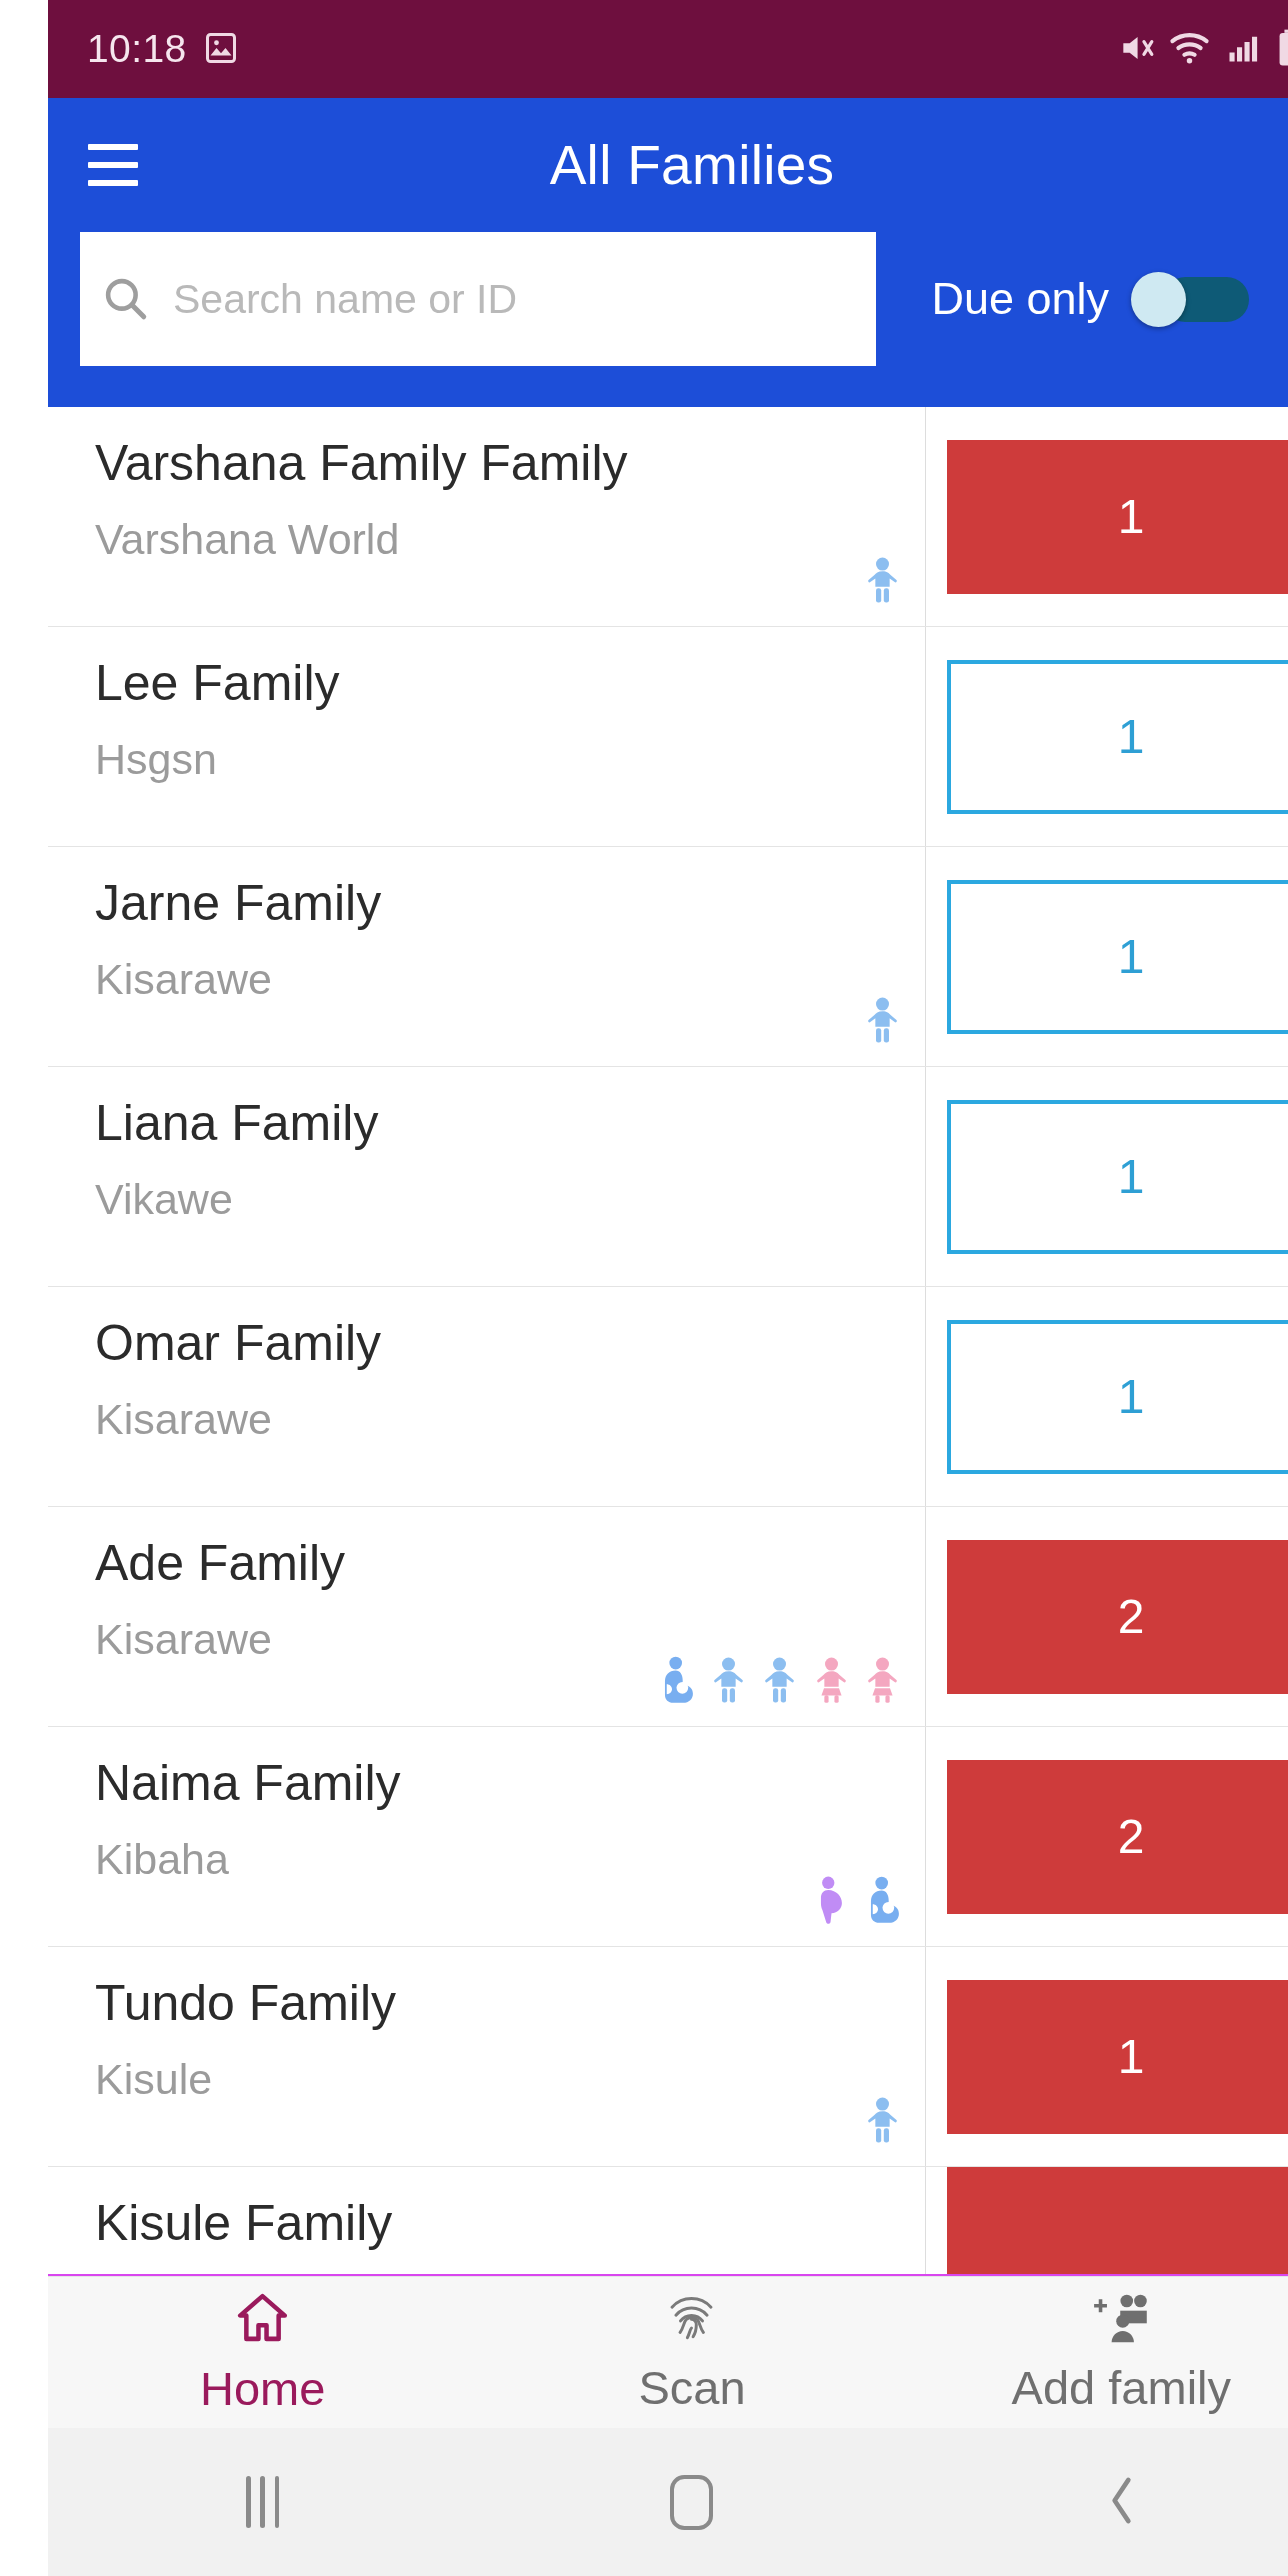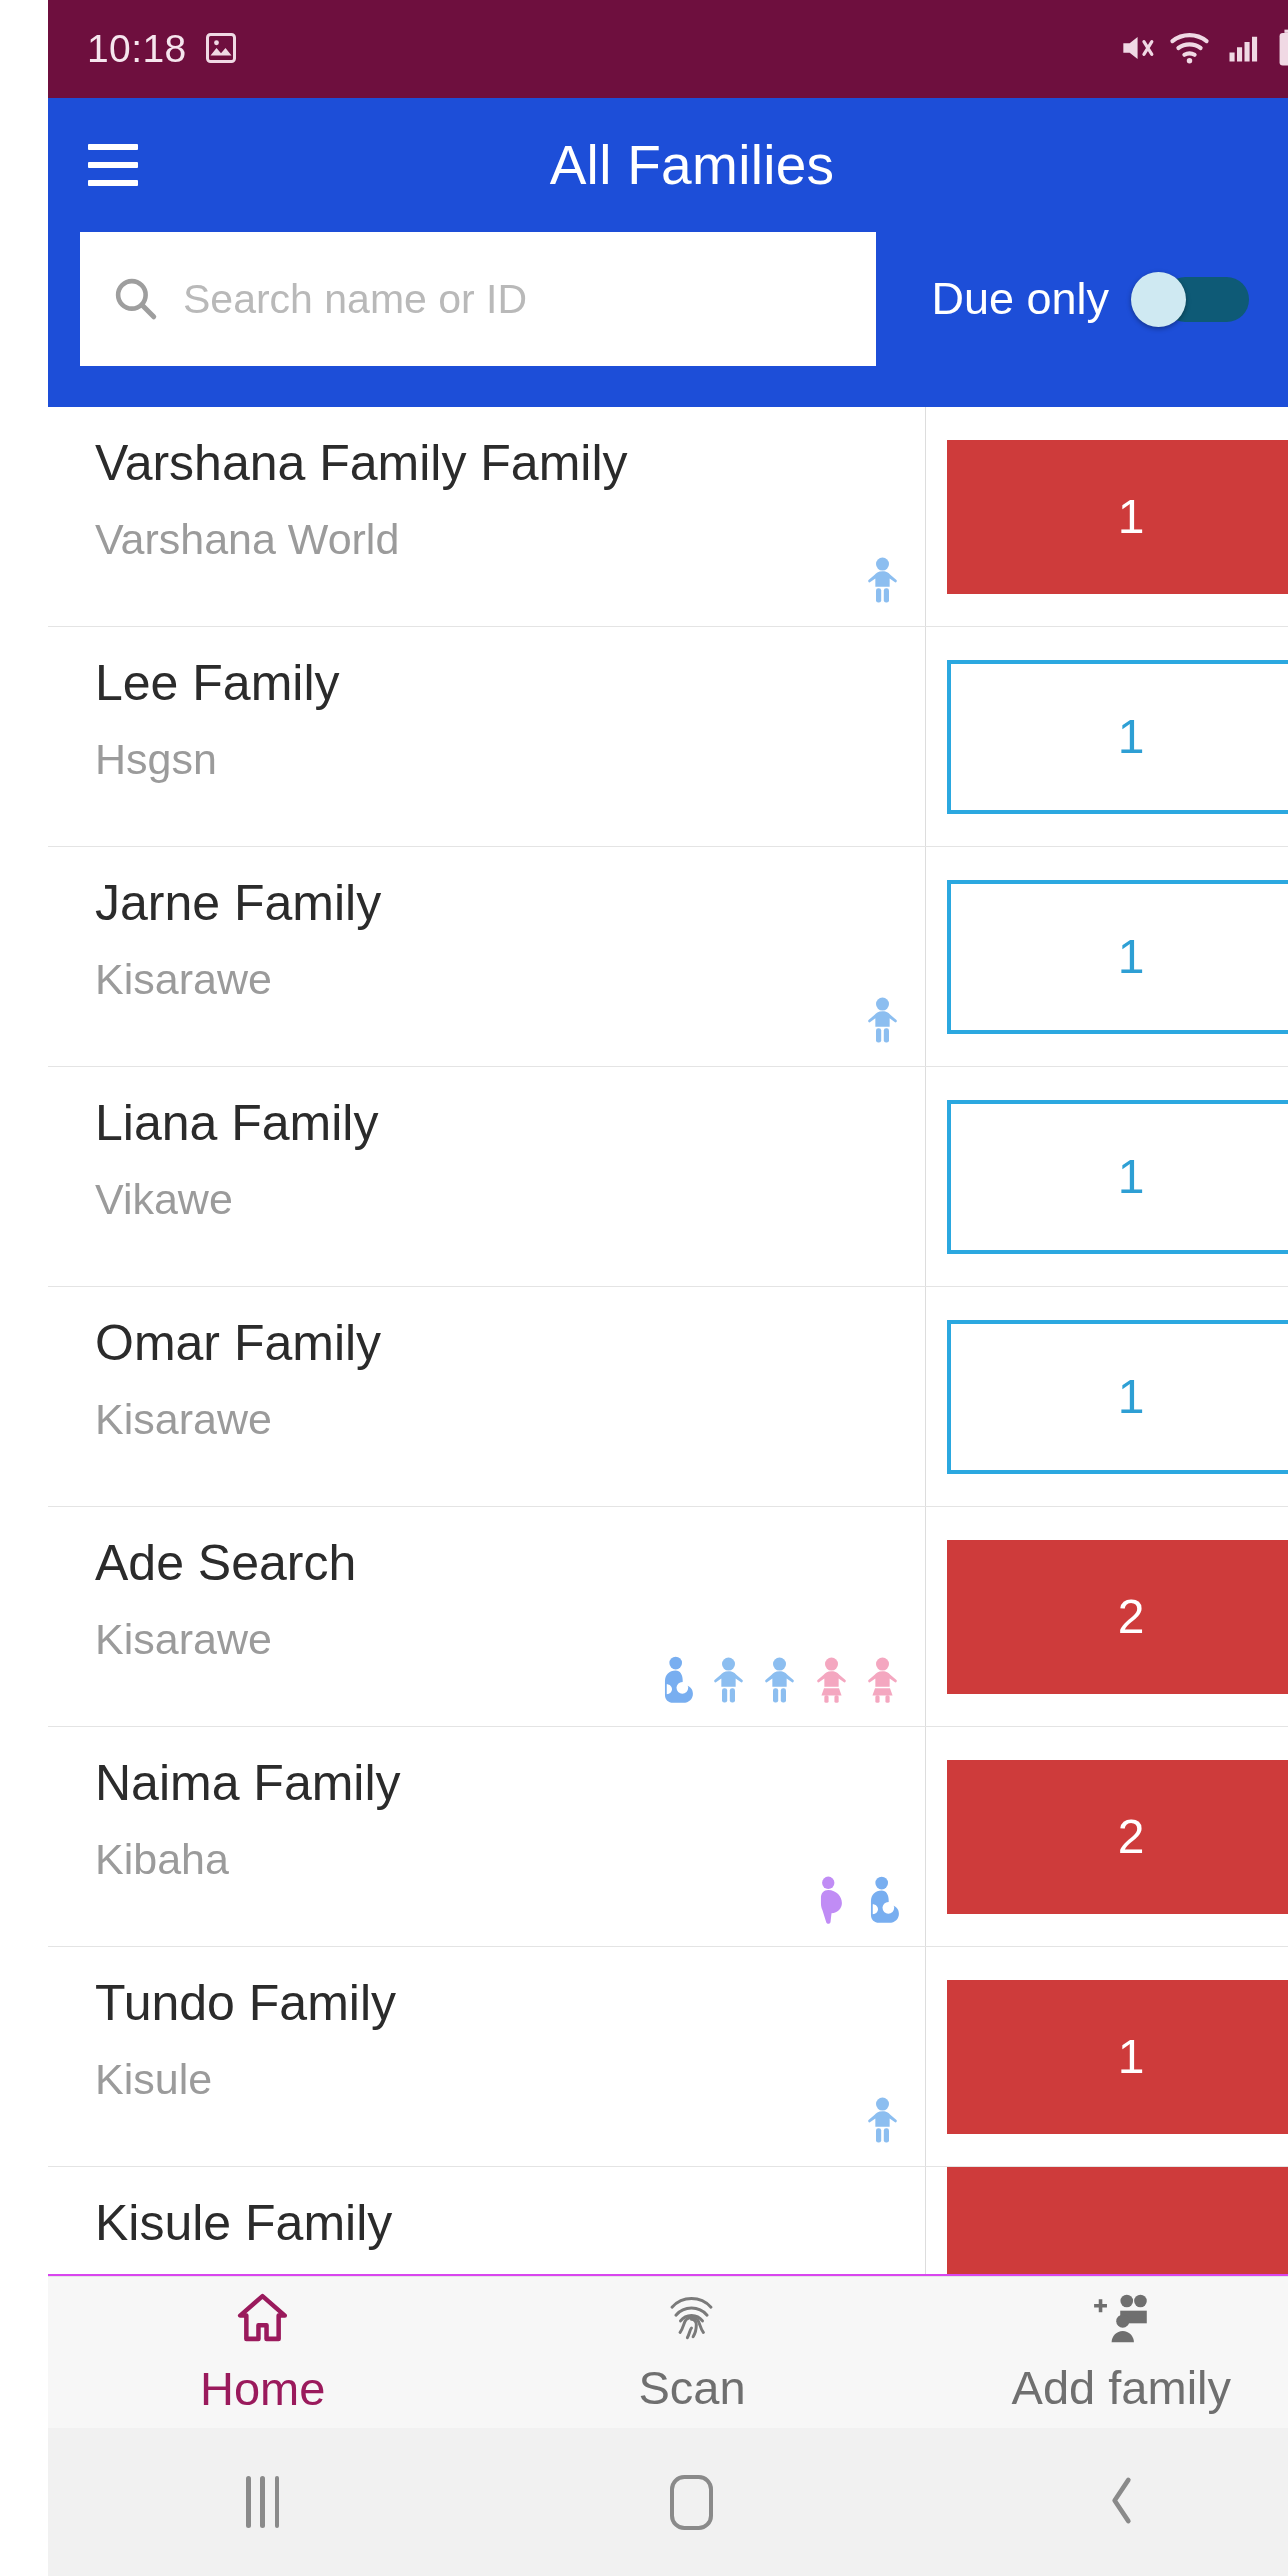--- a/index.html
+++ b/index.html
@@ -36,21 +36,21 @@
   .hamburger span { display: block; width: 50px; height: 6.3px; background: #ffffff; border-radius: 0.9px; }
   .appbar-title {
     position: absolute; left: 0; right: 0; text-align: center;
     font-size: 55px; color: #ffffff; font-weight: 400; letter-spacing: 0.3px;
     pointer-events: none;
   }
 
   .appbar-bottom { display: flex; align-items: center; padding: 0 32px 0 32px; gap: 0; }
   .searchbox {
     width: 796px; height: 134px; background: #ffffff;
-    display: flex; align-items: center; padding: 0 30px; gap: 23px;
+    display: flex; align-items: center; padding: 0 20px; gap: 23px;
   }
   .search-input {
     border: 0; outline: 0; flex: 1; font-size: 41px; color: #333;
     font-family: "Liberation Sans", sans-serif; background: transparent;
   }
   .search-input::placeholder { color: #b9b9b9; }
   .due-wrap { flex: 1; display: flex; align-items: center; justify-content: center; gap: 21.5px; }
   .due-label { font-size: 45px; color: #ffffff; white-space: nowrap; }
   .toggle { position: relative; width: 118px; height: 55px; cursor: pointer; }
   .toggle-track {
@@ -253,21 +253,21 @@
         <div class="row-main">
           <div class="fam-name">Omar Family</div>
           <div class="fam-place">Kisarawe</div>
         </div>
         <div class="row-badge">
           <div class="badge ok">1</div>
         </div>
       </div>
       <div class="row">
         <div class="row-main">
-          <div class="fam-name">Ade Search</div>
+          <div class="fam-name">Ade Family</div>
           <div class="fam-place">Kisarawe</div>
           <div class="icons">
             <svg viewBox="0 0 24 30" width="39" height="50">
               <g fill="#78AEF0">
                 <circle cx="11.5" cy="4.6" r="3.9"></circle>
                 <path d="M11.5 9.2c-4 0-6.6 2.6-6.6 6.6v8.4c0 2.9 2.1 4.8 5 4.8h6.2c3.6 0 6-2.4 6-5.6 0-3-2.1-5.2-5-5.2h-1.3V15c0-3.2-1.6-5.8-4.3-5.8z"></path>
                 <circle cx="15.6" cy="19.8" r="3.6" fill="#ffffff"></circle>
                 <path d="M6 17.6c1.8 0 3.2 1.4 3.2 3.1 0 1.6-1.4 3-3.2 3z" fill="#ffffff"></path>
               </g>
             </svg>

